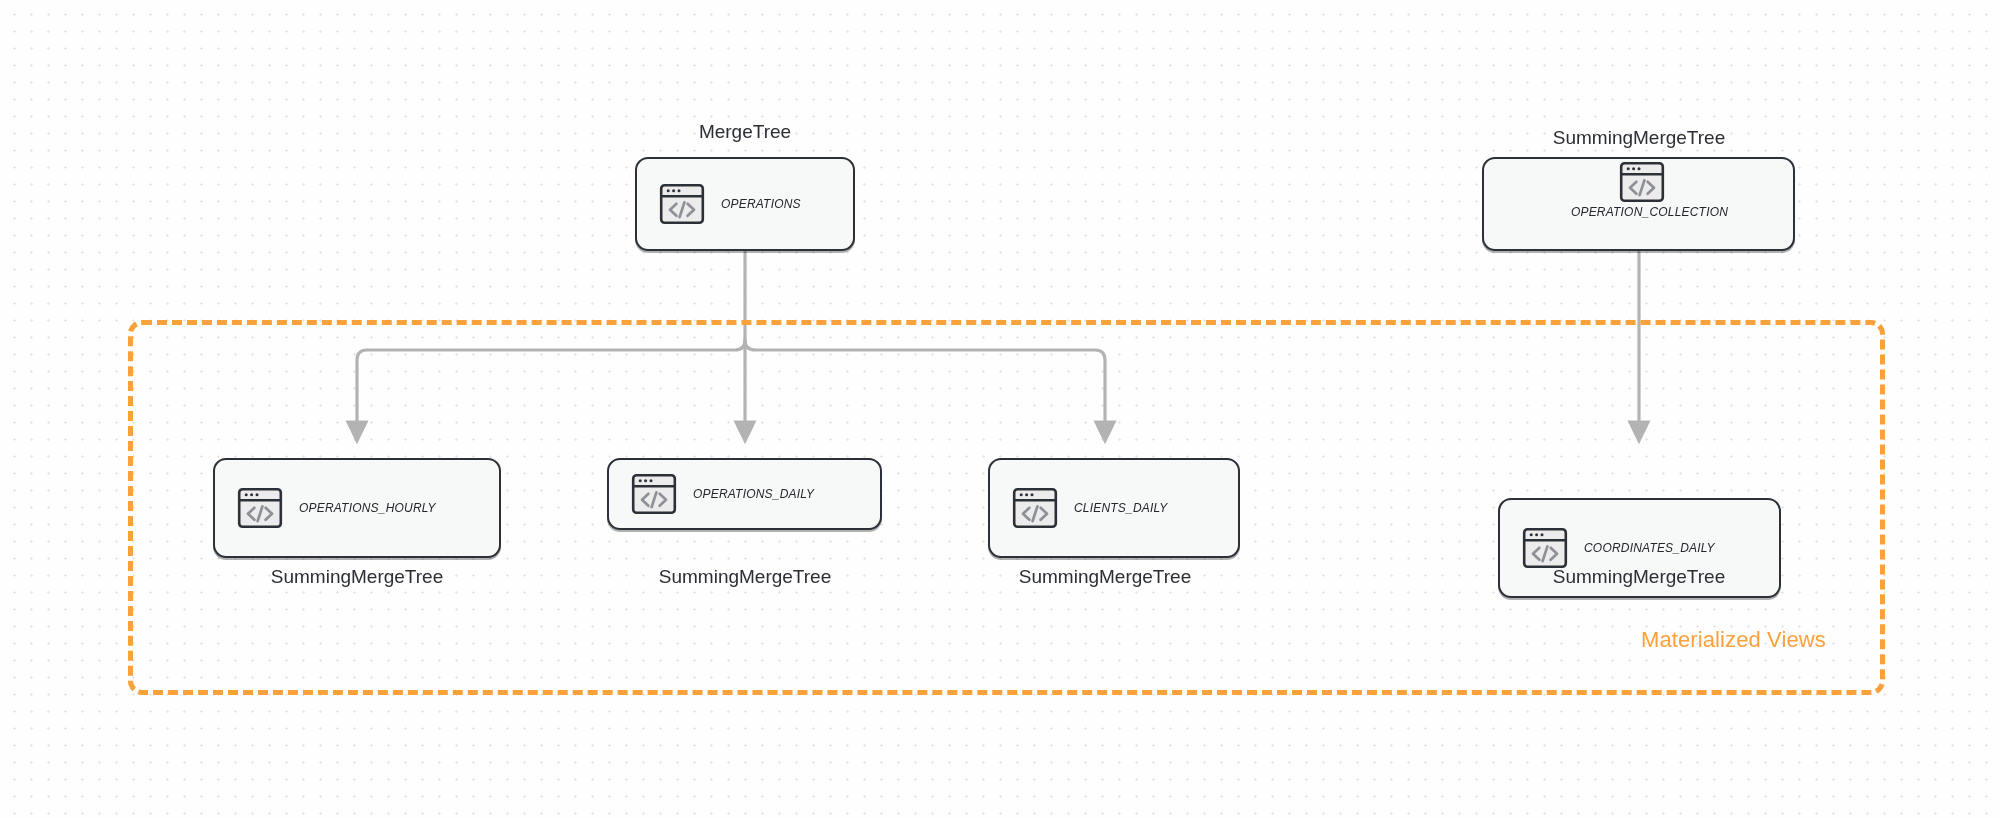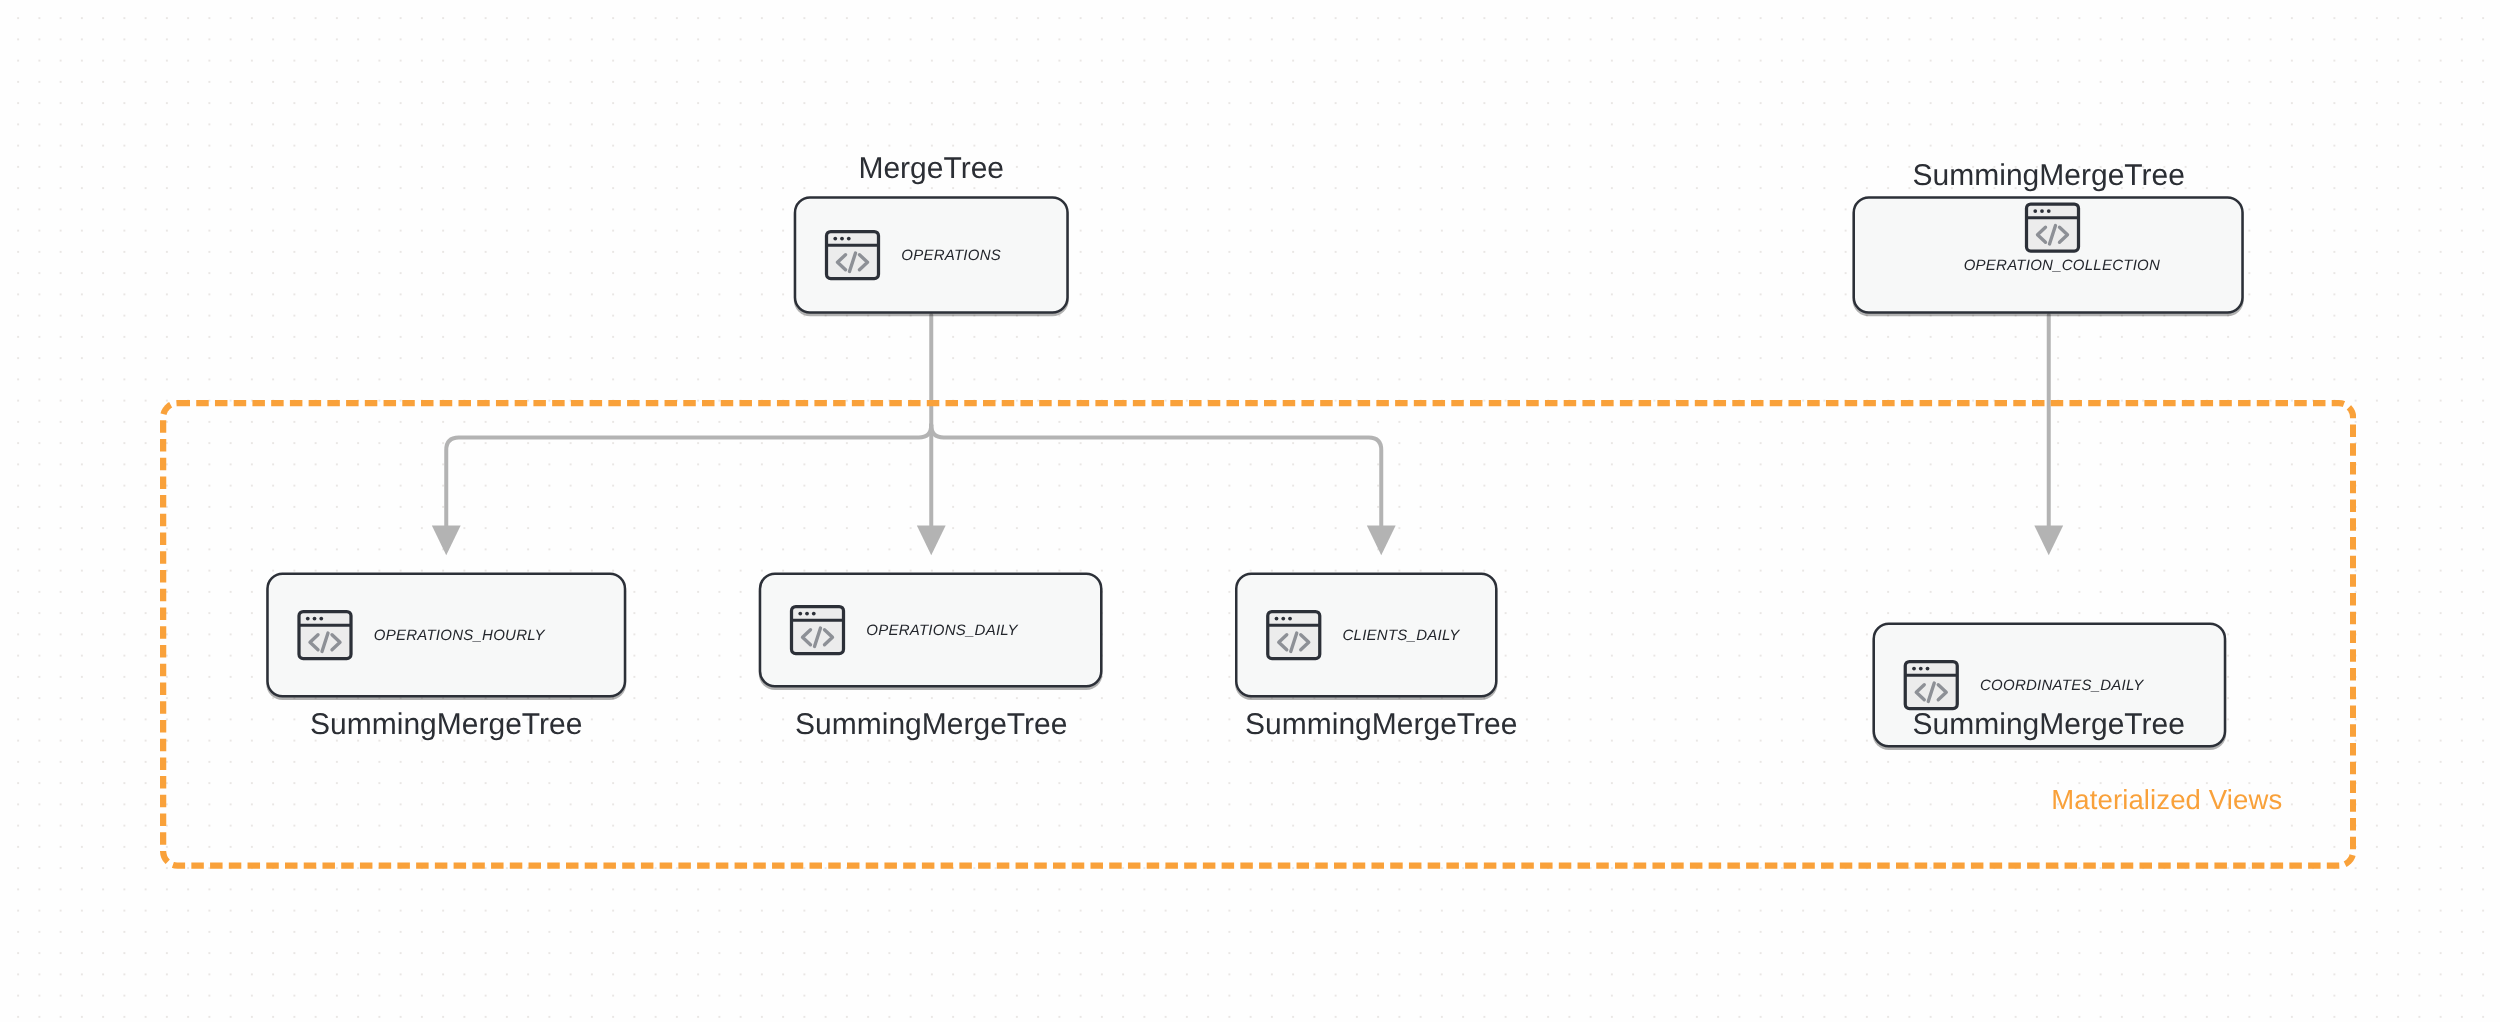--- a/index.html
+++ b/index.html
@@ -67,21 +67,21 @@
     font-style: italic;
     font-size: 12px;
     color: #23262c;
     letter-spacing: .2px;
     white-space: nowrap;
   }
 
   
   .engine-caption {
     position: absolute;
-    font-size: 24px;
+    font-size: 19px;
     color: #2b2e34;
     white-space: nowrap;
     text-align: center;
     transform: translateX(-50%);
   }
 </style>
 </head>
 <body>
 
 <div id="canvas">
@@ -145,35 +145,35 @@
       <circle cx="9.2" cy="9.8" r="1.5" fill="#2c3038"></circle>
       <circle cx="14.6" cy="9.8" r="1.5" fill="#2c3038"></circle>
       <circle cx="20.0" cy="9.8" r="1.5" fill="#2c3038"></circle>
       <path d="M17.4,22.8 L11.0,28.8 L17.4,34.8" fill="none" stroke="#8d9096" stroke-width="2.7" stroke-linecap="round" stroke-linejoin="round"></path>
       <path d="M28.6,22.8 L35.0,28.8 L28.6,34.8" fill="none" stroke="#8d9096" stroke-width="2.7" stroke-linecap="round" stroke-linejoin="round"></path>
       <path d="M25.4,21.4 L20.6,36.2" fill="none" stroke="#8d9096" stroke-width="2.7" stroke-linecap="round"></path>
     </svg>
     <span class="node-label">OPERATIONS_HOURLY</span>
   </div>
 
-  <div class="node" style="left:607px; top:458px; width:275px; height:92px;text-align:center;">
+  <div class="node" style="left:607px; top:458px; width:275px; height:72px;text-align:center;">
     <svg class="node-icon" viewBox="0 0 46 46" xmlns="http://www.w3.org/2000/svg">
       <rect x="2.2" y="4.2" width="41.6" height="37.6" rx="3.4" fill="#ececec" stroke="#2c3038" stroke-width="2.6"></rect>
       <path d="M2.2,15.2 H43.8" stroke="#2c3038" stroke-width="2.4"></path>
       <circle cx="9.2" cy="9.8" r="1.5" fill="#2c3038"></circle>
       <circle cx="14.6" cy="9.8" r="1.5" fill="#2c3038"></circle>
       <circle cx="20.0" cy="9.8" r="1.5" fill="#2c3038"></circle>
       <path d="M17.4,22.8 L11.0,28.8 L17.4,34.8" fill="none" stroke="#8d9096" stroke-width="2.7" stroke-linecap="round" stroke-linejoin="round"></path>
       <path d="M28.6,22.8 L35.0,28.8 L28.6,34.8" fill="none" stroke="#8d9096" stroke-width="2.7" stroke-linecap="round" stroke-linejoin="round"></path>
       <path d="M25.4,21.4 L20.6,36.2" fill="none" stroke="#8d9096" stroke-width="2.7" stroke-linecap="round"></path>
     </svg>
     <span class="node-label">OPERATIONS_DAILY</span>
   </div>
 
-  <div class="node" style="left:988px; top:458px; width:210px; height:100px;">
+  <div class="node" style="left:988px; top:458px; width:252px; height:100px;">
     <svg class="node-icon" viewBox="0 0 46 46" xmlns="http://www.w3.org/2000/svg">
       <rect x="2.2" y="4.2" width="41.6" height="37.6" rx="3.4" fill="#ececec" stroke="#2c3038" stroke-width="2.6"></rect>
       <path d="M2.2,15.2 H43.8" stroke="#2c3038" stroke-width="2.4"></path>
       <circle cx="9.2" cy="9.8" r="1.5" fill="#2c3038"></circle>
       <circle cx="14.6" cy="9.8" r="1.5" fill="#2c3038"></circle>
       <circle cx="20.0" cy="9.8" r="1.5" fill="#2c3038"></circle>
       <path d="M17.4,22.8 L11.0,28.8 L17.4,34.8" fill="none" stroke="#8d9096" stroke-width="2.7" stroke-linecap="round" stroke-linejoin="round"></path>
       <path d="M28.6,22.8 L35.0,28.8 L28.6,34.8" fill="none" stroke="#8d9096" stroke-width="2.7" stroke-linecap="round" stroke-linejoin="round"></path>
       <path d="M25.4,21.4 L20.6,36.2" fill="none" stroke="#8d9096" stroke-width="2.7" stroke-linecap="round"></path>
     </svg>

